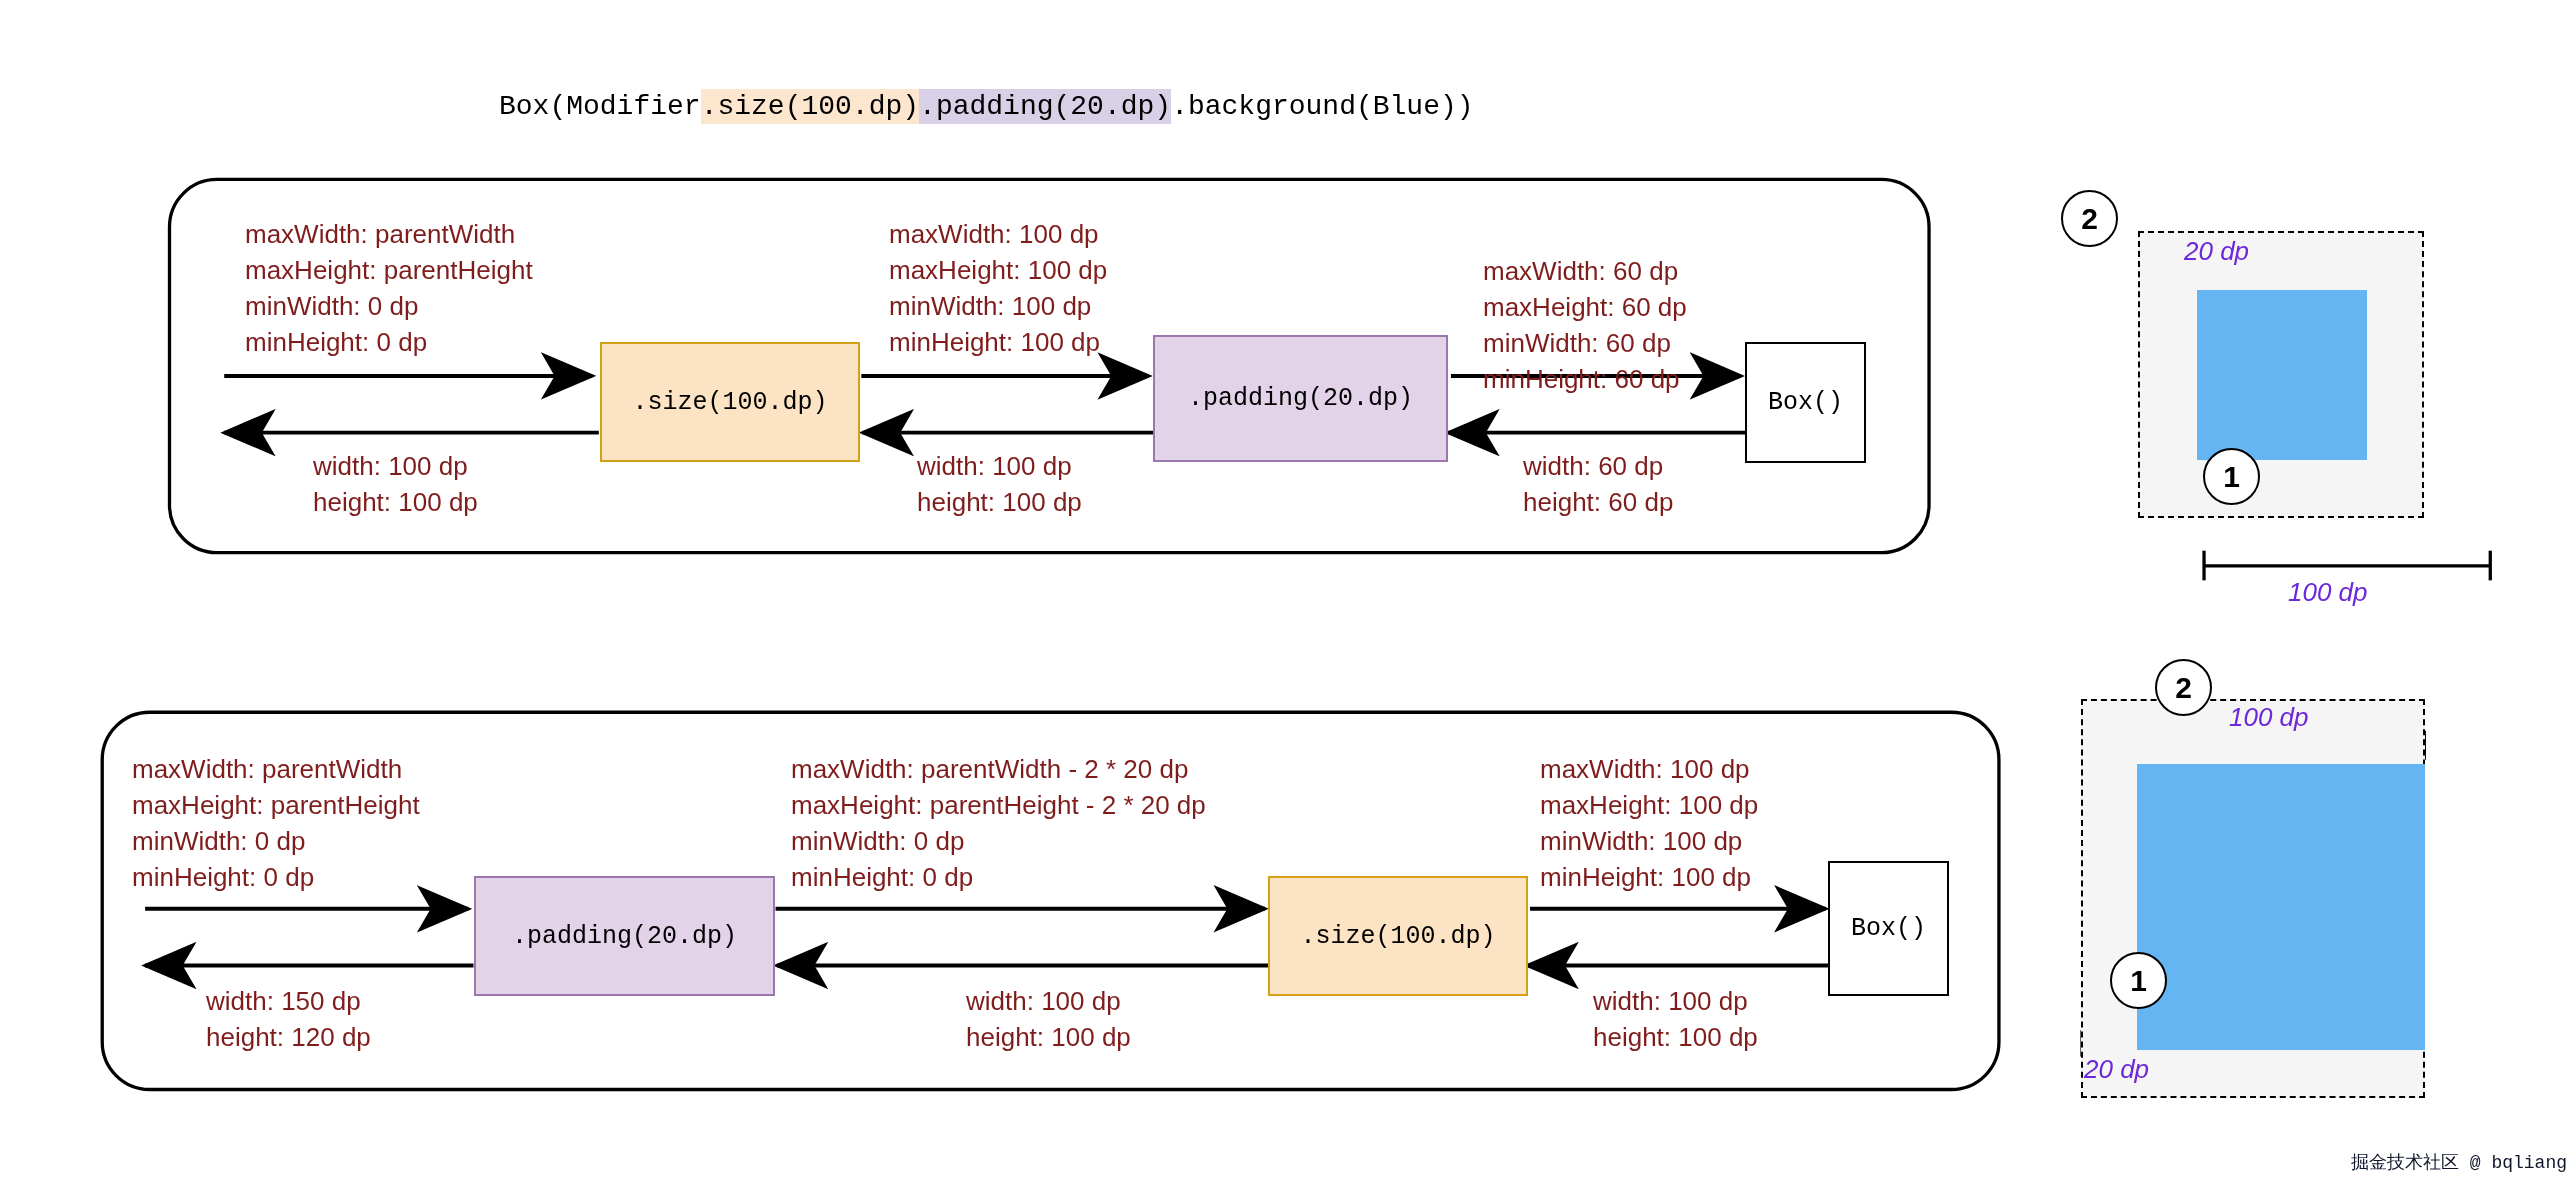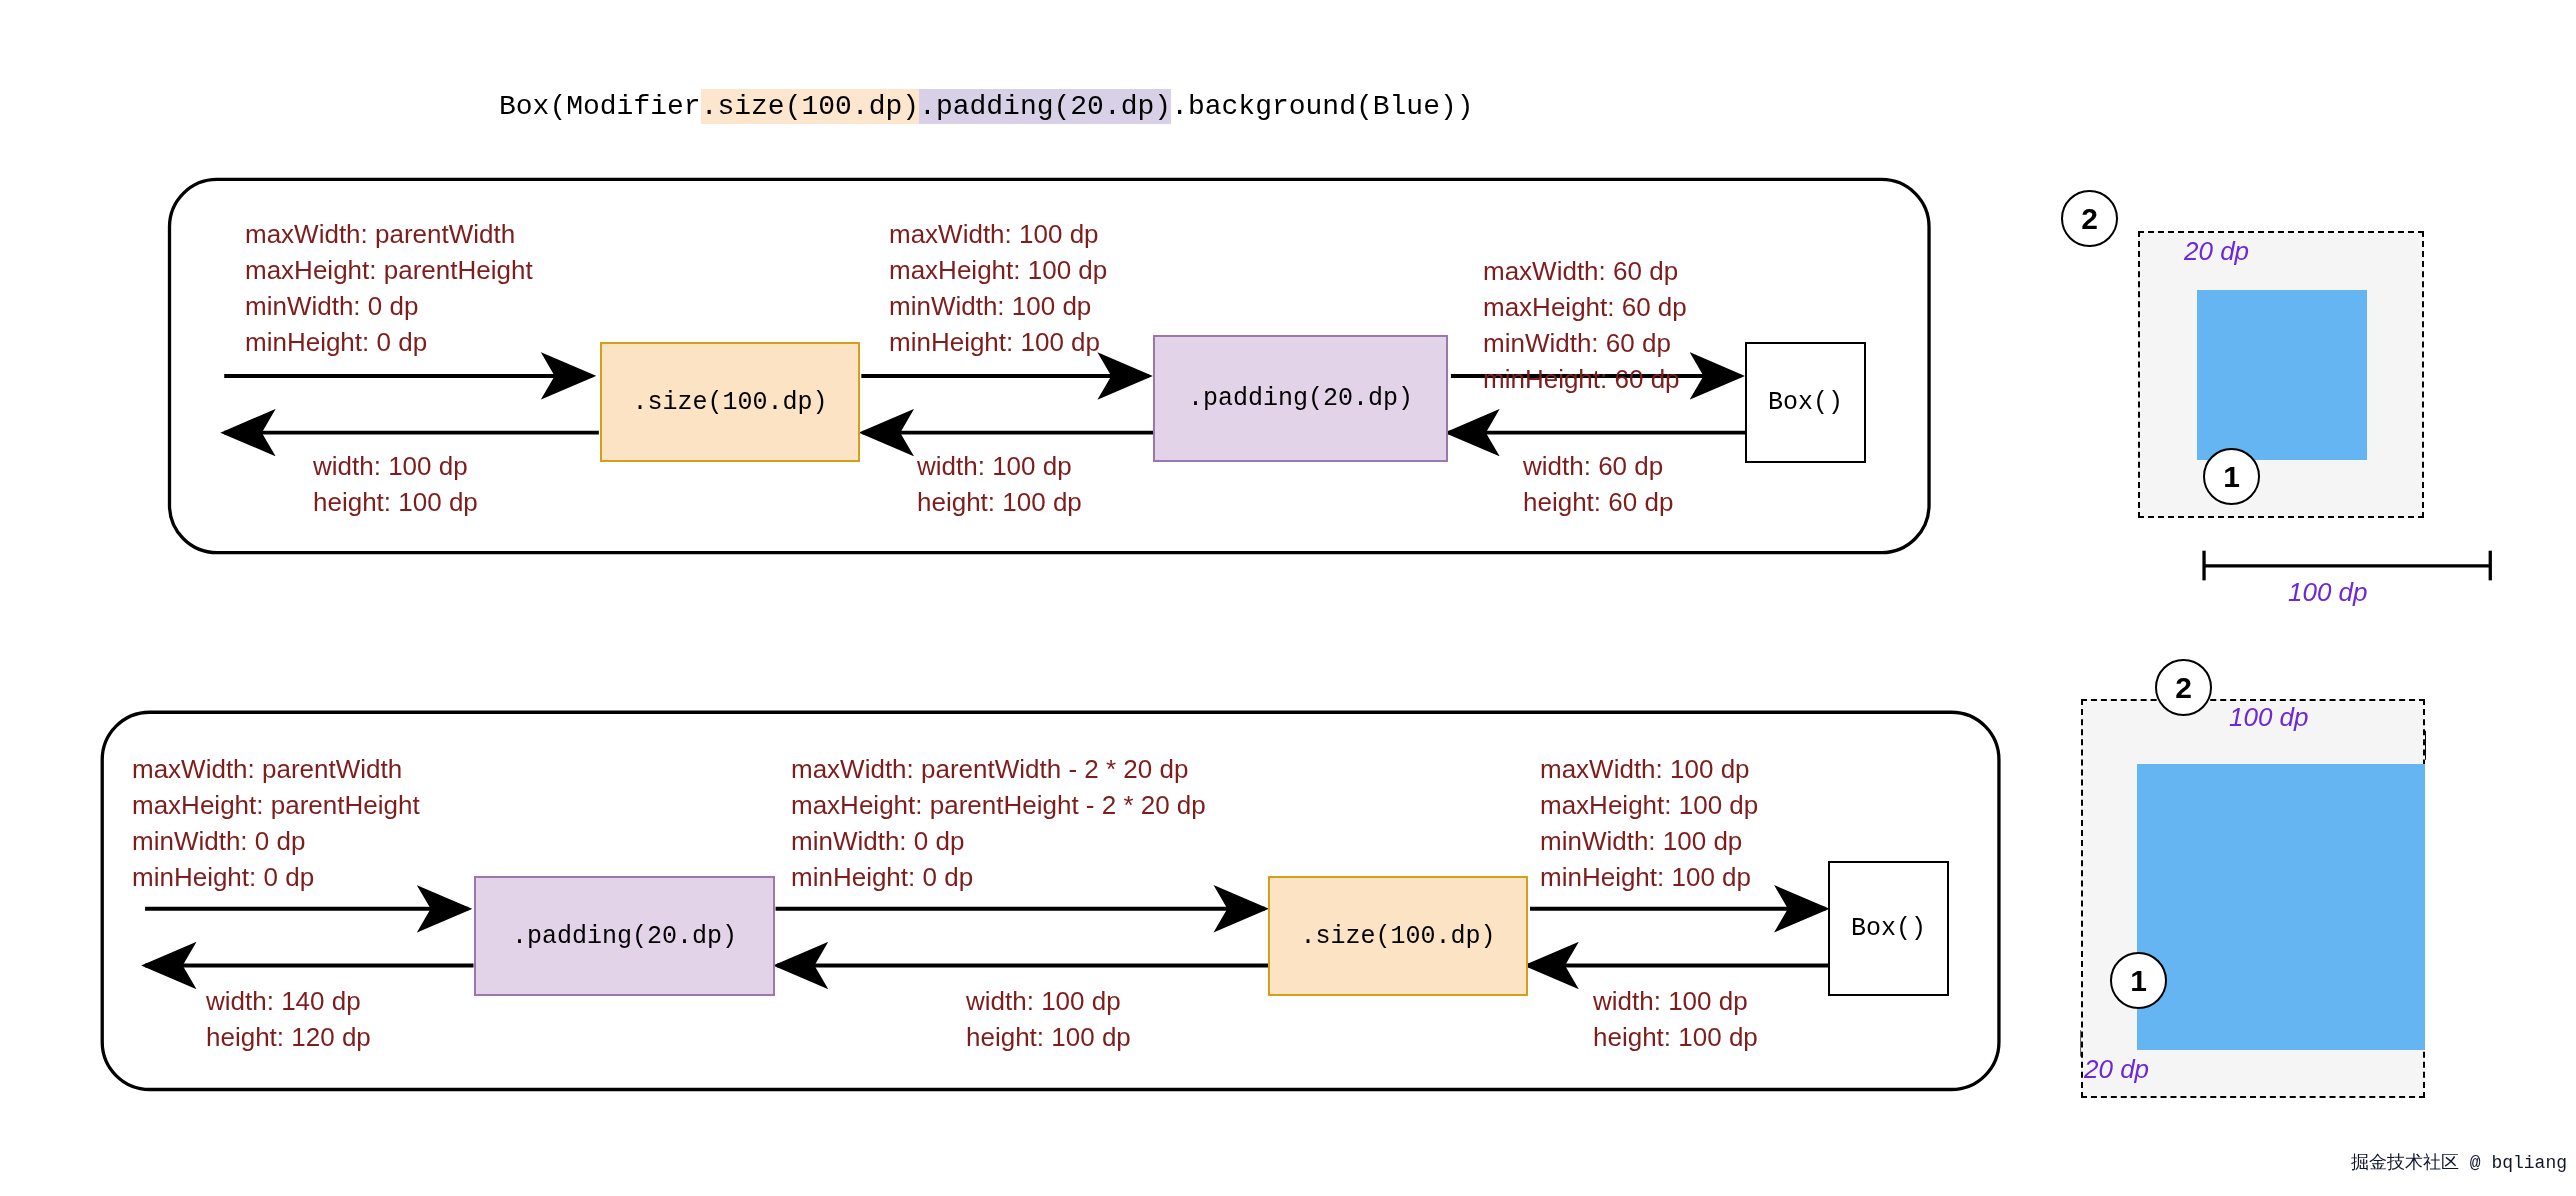--- a/index.html
+++ b/index.html
@@ -188,21 +188,21 @@
   </div>
 
 
   <div class="txtblock" style="left:132px; top:751px;">
     <div>maxWidth: parentWidth</div>
     <div>maxHeight: parentHeight</div>
     <div>minWidth: 0 dp</div>
     <div>minHeight: 0 dp</div>
   </div>
   <div class="txtblock" style="left:206px; top:983px;">
-    <div>width: 140 dp</div>
+    <div>width: 150 dp</div>
     <div>height: 120 dp</div>
   </div>
 
   <div class="txtblock" style="left:791px; top:751px;">
     <div>maxWidth: parentWidth - 2 * 20 dp</div>
     <div>maxHeight: parentHeight - 2 * 20 dp</div>
     <div>minWidth: 0 dp</div>
     <div>minHeight: 0 dp</div>
   </div>
   <div class="txtblock" style="left:966px; top:983px;">

